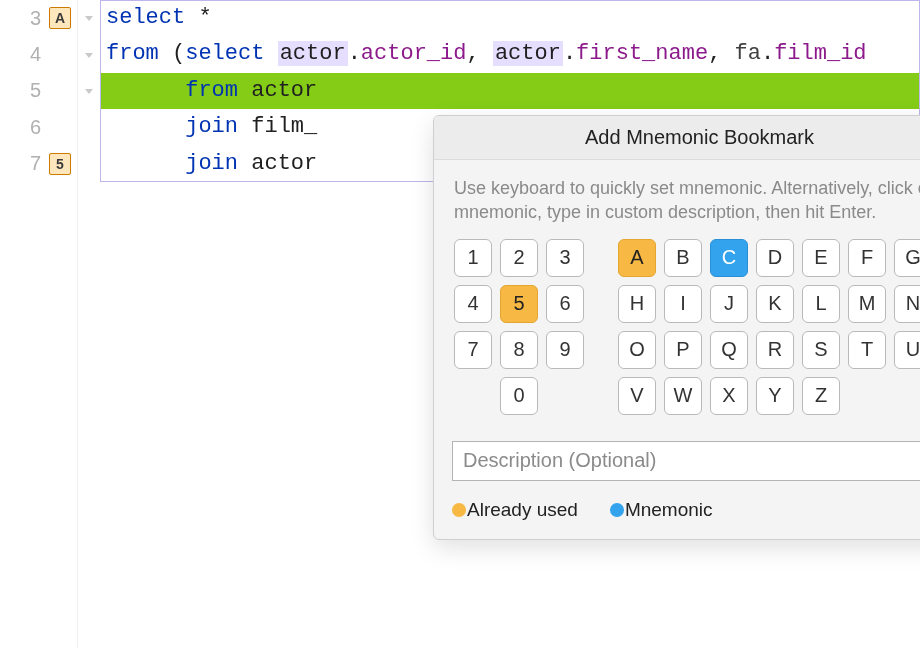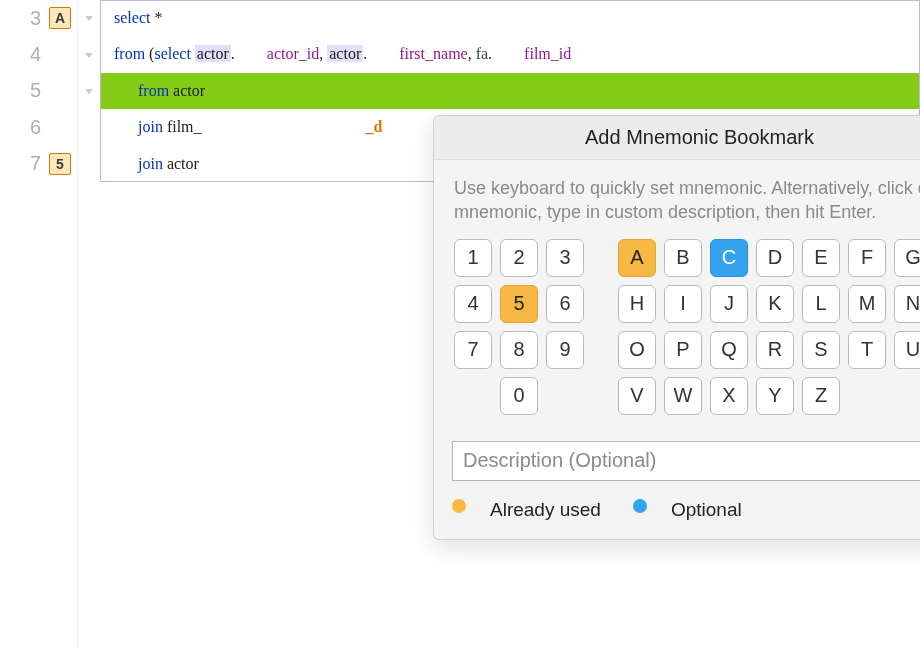--- a/index.html
+++ b/index.html
@@ -34,31 +34,31 @@
   
   .fold-col { background: #fff; }
   .fold-row { height: 36.4px; display:flex; align-items:center; justify-content:center; }
   .fold-icon { width: 14px; height: 14px; }
 
   
   .code-area { position: relative; }
   .code-border { position:absolute; left: 0; right: 0; top: 0; height: calc(36.4px * 5); border: 1px solid #bdb5eb; pointer-events:none; }
 
   .code-line {
-    height: 36.4px; padding-left: 14px;
-    font-family: Liberation Serif, serif;
-    font-size: 16px; line-height: 36.4px;
+    height: 36.4px; padding-left: 6px;
+    font-family: Liberation Mono, monospace;
+    font-size: 22px; line-height: 36.4px;
     white-space: pre;
     color: #202020;
   }
   .code-line.hl { background: #84cc16; }
 
   .kw      { color: #0033b3; }
   .dot     { color: #202020; }
-  .col     { color: #8c1a8c; margin-left: 32px; }
+  .col     { color: #8c1a8c; }
   .selcol  { background: #e6deff; padding: 0 2px; }
   .idblue  { color: #404040; }
   .idorng  { color: #d97706; font-weight: 600; }
 
   
   .popup {
     position: absolute; left: 333px; top: 115px;
     width: 533px;
     background: #f4f4f4;
     border: 1px solid #cfcfcf;
@@ -104,21 +104,21 @@
   .desc-input {
     width: 100%; height: 40px;
     border: 1px solid #b4b4b4;
     background: #fff;
     font-size: 20px; color: #444;
     padding: 0 10px;
   }
   .desc-input::placeholder { color: #8b8b8b; }
 
   .legend-row { padding: 12px 18px 18px 18px; display:flex; gap: 32px; align-items:center; }
-  .legend-item { display:flex; gap: 24px; font-size: 19px; color:#222; }
+  .legend-item { display:flex; align-items:center; gap: 1px; font-size: 19px; color:#222; }
   .dot-swatch { width: 14px; height: 14px; border-radius: 50%; }
   .dot-used    { background: #f7b844; }
   .dot-current { background: #33a3ee; }
 </style>
 </head>
 <body>
 
 <div class="editor">
 
   <div class="gutter" id="gutter">
@@ -245,19 +245,19 @@
         <input class="desc-input" type="text" placeholder="Description (Optional)" style="">
       </div>
 
       <div class="legend-row">
         <div class="legend-item">
           <span class="dot-swatch dot-used"></span>
           <span>Already used</span>
         </div>
         <div class="legend-item">
           <span class="dot-swatch dot-current"></span>
-          <span>Optional</span>
+          <span>Mnemonic</span>
         </div>
       </div>
     </div>
   </div>
 
 </div>
 
 </body></html>

